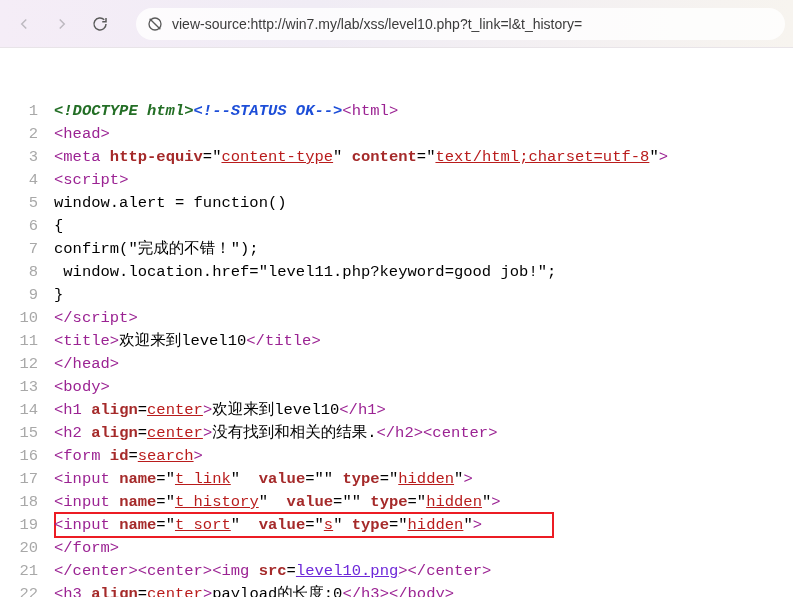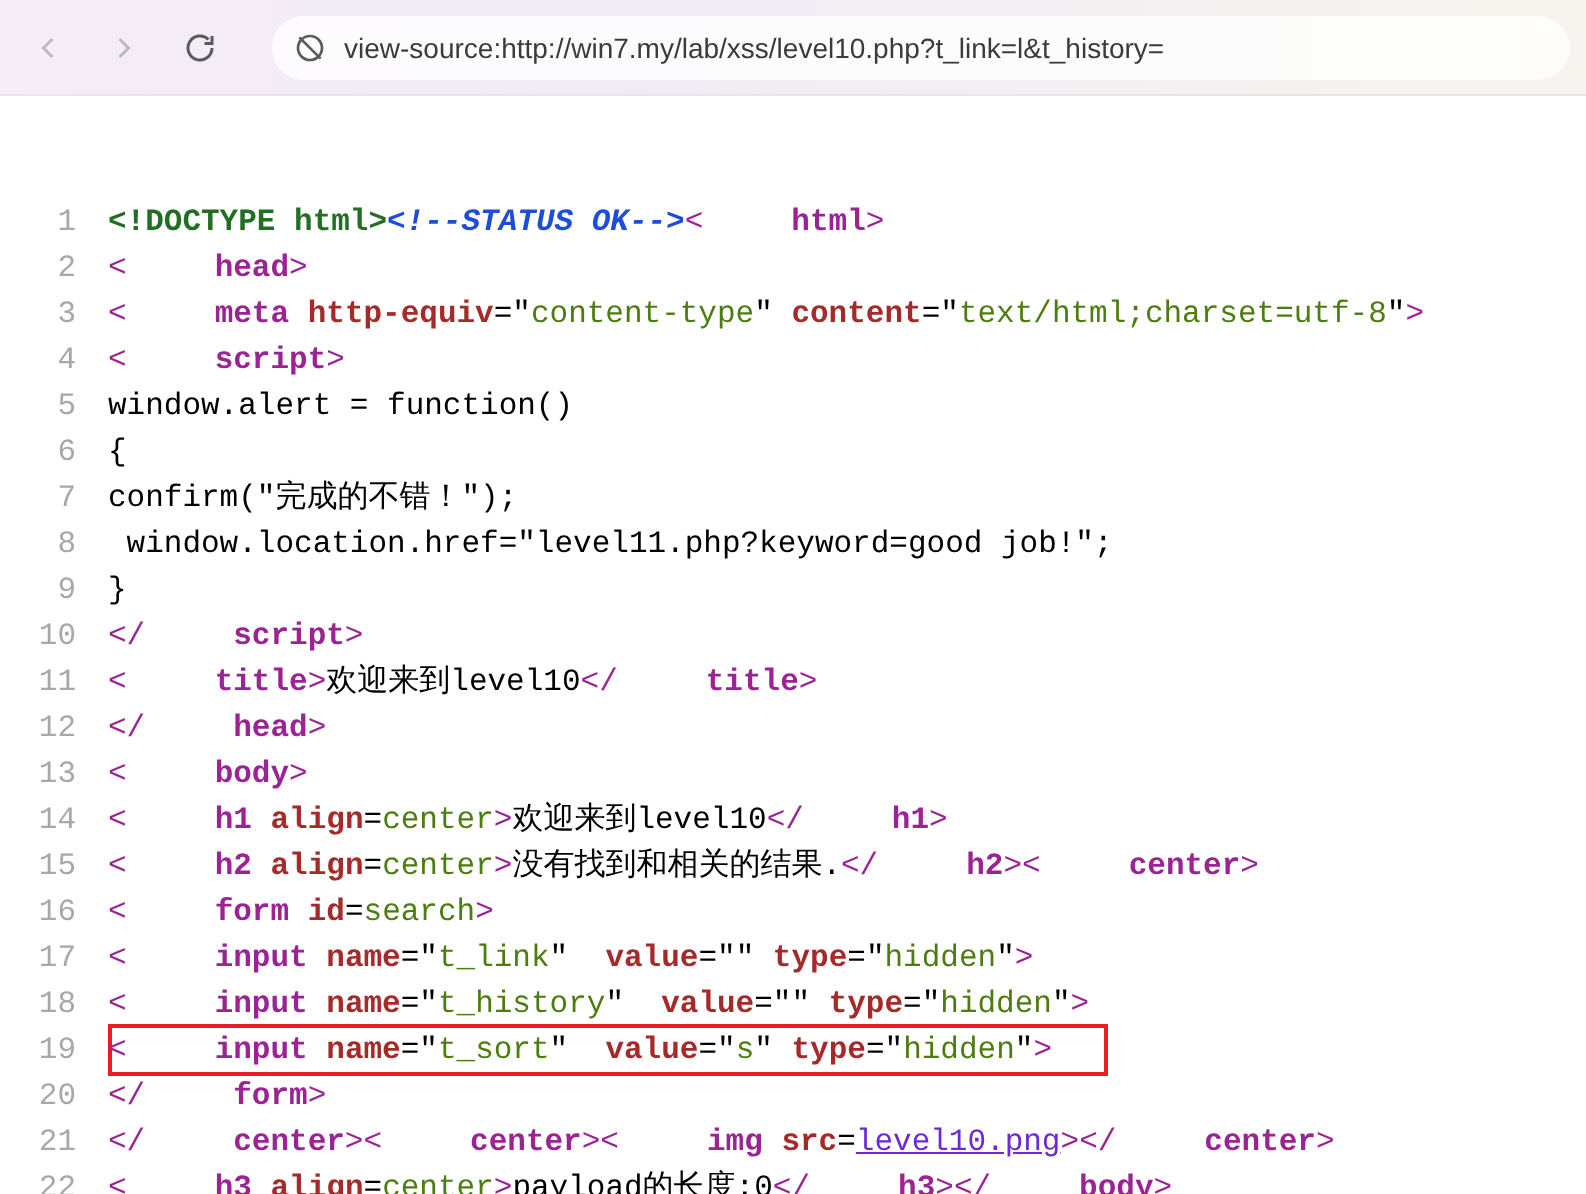--- a/index.html
+++ b/index.html
@@ -74,25 +74,25 @@
     padding-right: 12px;
     color: #a8a8a8;
     user-select: none;
     flex-shrink: 0;
   }
   .code {
     flex: 1;
     padding-left: 4px;
   }
   .punct { color: #9b2393; } 
-  .tagname { color: #9b2393; font-weight: bold; margin-left: 44px; }
+  .tagname { color: #9b2393; font-weight: normal; }
   .attr { color: #a52a2a; font-weight: bold;}
-  .attrval { color: #4d7c0f; }
+  .attrval { color: #b91c1c; text-decoration: underline; }
   .attrlink { color: #6d28d9; text-decoration: underline; }
-  .doctype { color: #236e25; font-weight: bold;}
+  .doctype { color: #236e25; font-style: italic; font-weight: bold;}
   .comment { color: #1d4ed8; font-style: italic; font-weight: bold;}
   .plain { color: #000; }
   .highlight-box {
     position: absolute;
     border: 2px solid #ec1c24;
     left: 54px;
     top: 418px;
     width: 500px;
     height: 26px;
     pointer-events: none;

